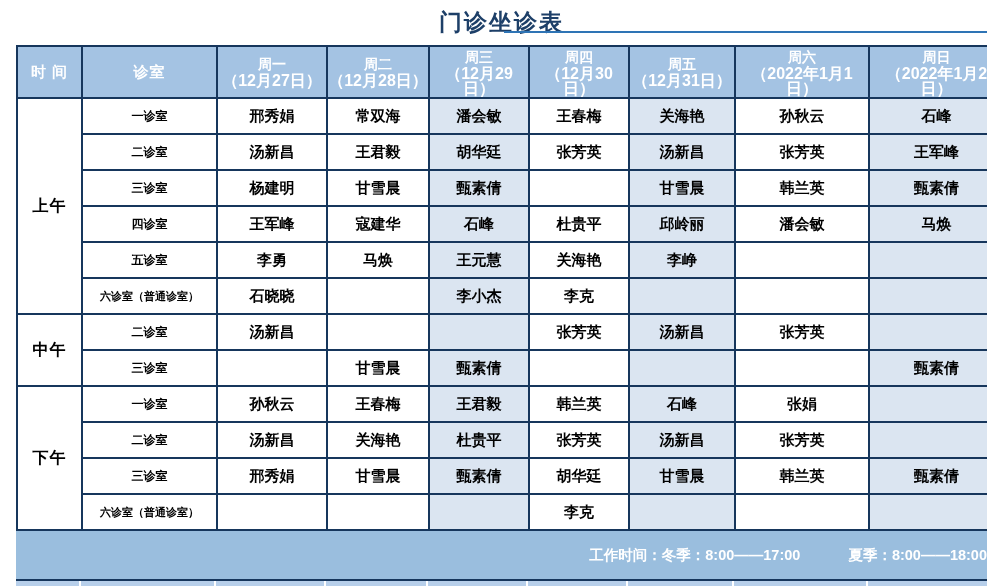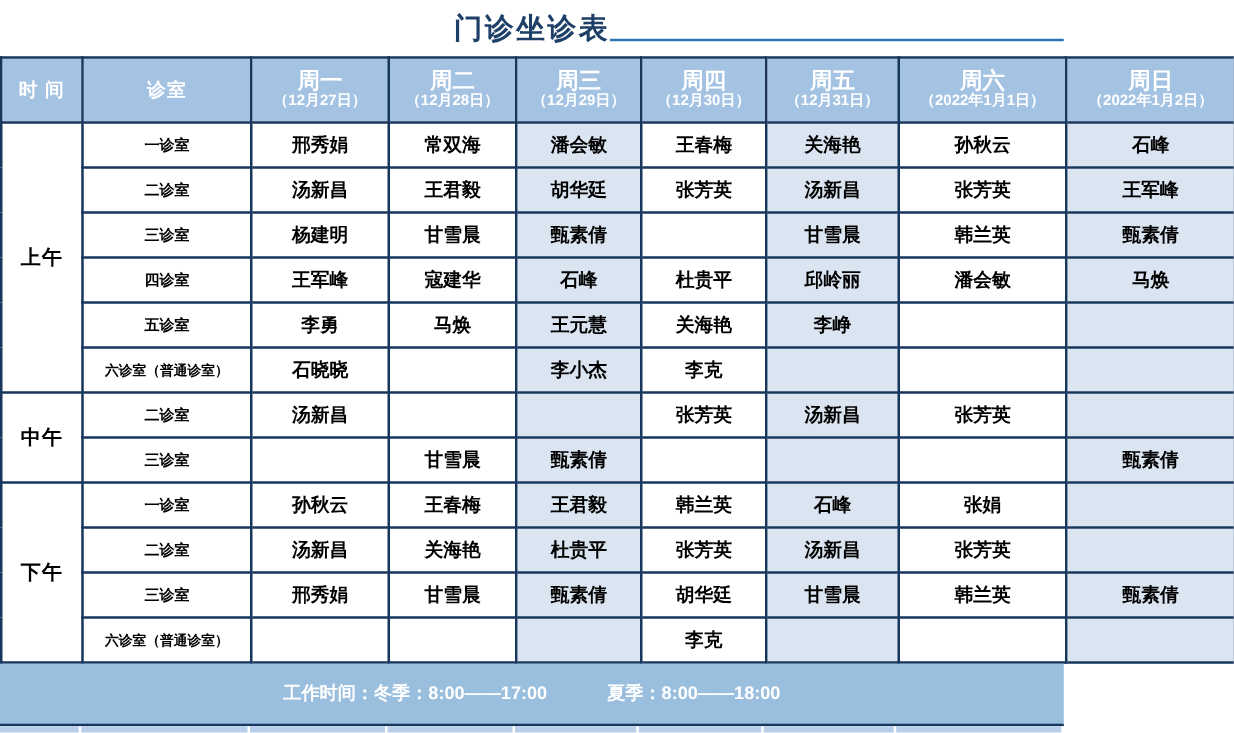--- a/index.html
+++ b/index.html
@@ -1,41 +1,41 @@
 <!DOCTYPE html>
 <html><head>
 <meta charset="utf-8">
 <style>
   * { margin:0; padding:0; box-sizing:border-box; }
   html,body { width:987px; height:586px; background:#ffffff; overflow:hidden;
     font-family:"Liberation Sans","DejaVu Sans",sans-serif; }
-  .page { position:relative; width:851px; height:586px; background:#ffffff; }
+  .page { position:relative; width:987px; height:586px; background:#ffffff;padding-left:16px; }
 
   .title-bar { height:45px; display:flex; align-items:center; justify-content:center; position:relative; }
   .page-title { font-size:23px; font-weight:bold; color:#1d3f68; letter-spacing:2px; }
   .title-underline { position:absolute; top:31px; left:488px; right:0; height:2px; background:#2e74b5; }
 
   table.schedule { width:987px; table-layout:fixed; border-collapse:collapse; }
   table.schedule td, table.schedule th { border:2px solid #16365c; text-align:center; vertical-align:middle; overflow:hidden; }
 
   thead tr { height:52px; }
   th { background:#a4c3e3; color:#ffffff; font-weight:bold; }
-  th .day { font-size:18px; line-height:17px; }
-  th .date { font-size:12px; line-height:15px; }
+  th .day { font-size:14px; line-height:17px; }
+  th .date { font-size:16px; line-height:15px; }
   th.time-th, th.room-th { font-size:15px; letter-spacing:1px; }
 
   tbody tr { height:36px; }
   td { background:#ffffff; color:#000000; font-weight:bold; font-size:15px; }
   td.time-cell { font-size:16px; letter-spacing:1px;border-radius:29px; }
   td.room-cell { font-size:12px; }
   td.room-cell.small { font-size:11px; letter-spacing:0; }
   td.data-cell.tinted { background:#dbe5f1; }
 
   .footer-bar { height:50px; background:#9abede; border-bottom:2px solid #16365c;
-    display:flex; flex-direction:column; align-items:center; justify-content:center;
+    display:flex; flex-direction:column; align-items:flex-end; justify-content:center;
     color:#ffffff; font-weight:bold; font-size:14.5px; }
   .footer-line { line-height:23px; white-space:nowrap; }
   .footer-line .gap { display:inline-block; width:48px; }
 
   .bottom-strip { height:7px; background:#ffffff; display:flex; gap:2px; }
   .bottom-strip .seg { background:#b7cfea; height:7px; }
 </style>
 </head>
 <body>
 

